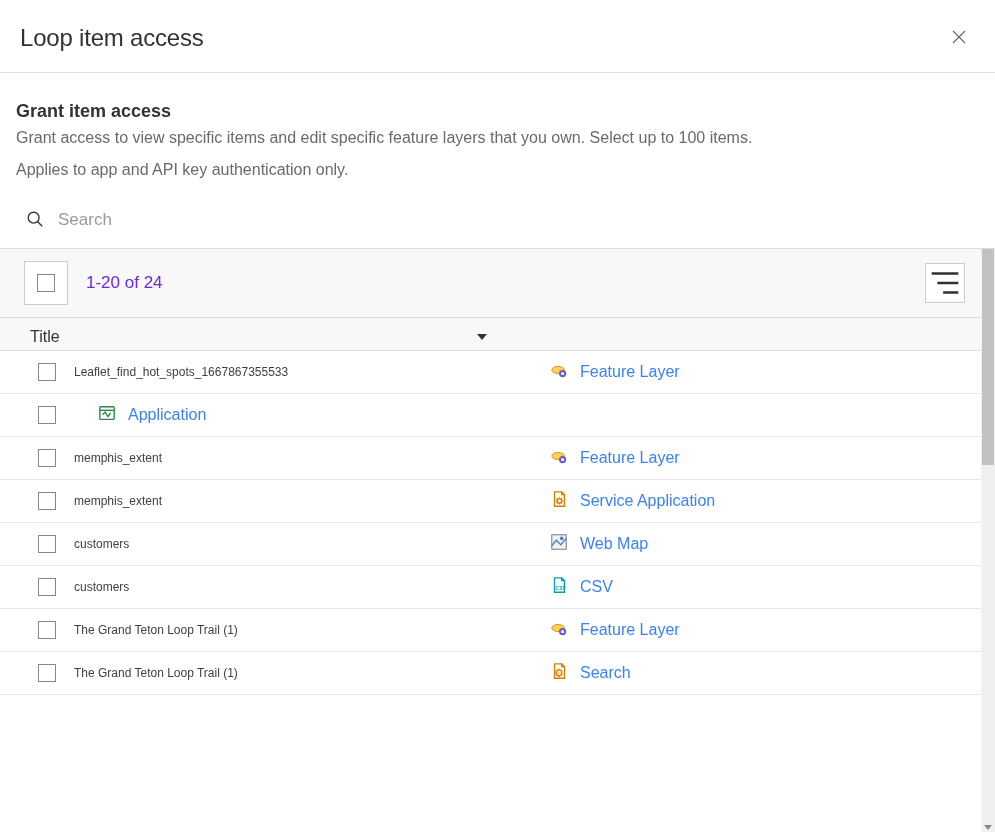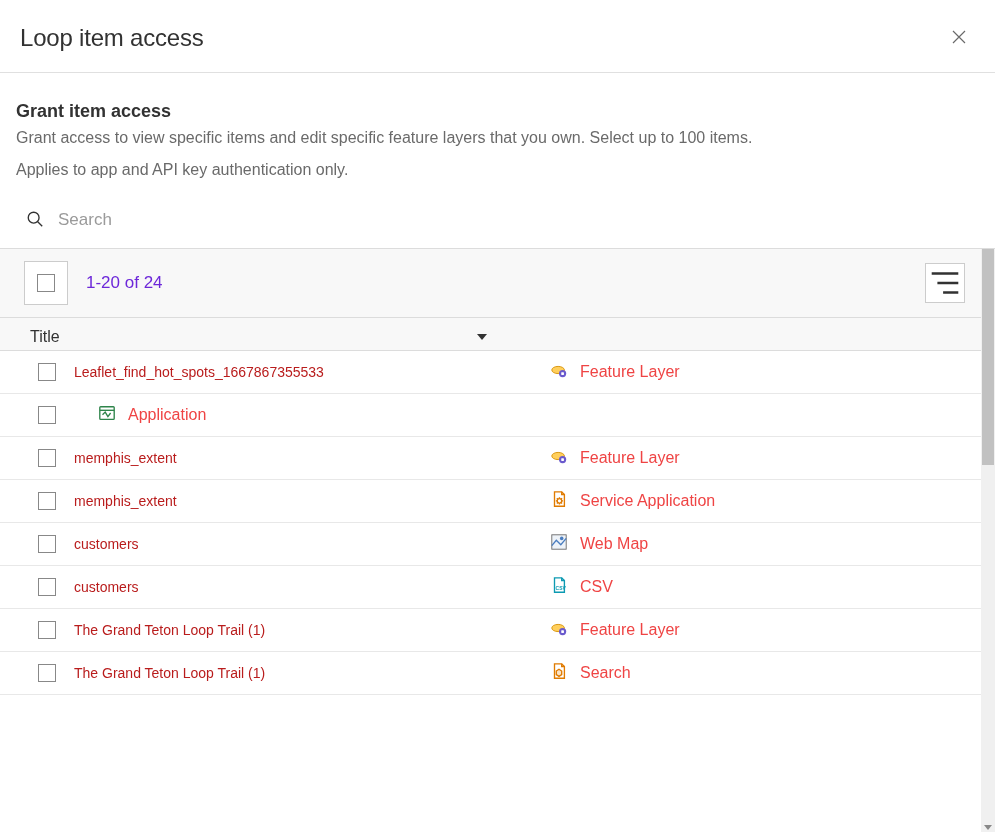--- a/index.html
+++ b/index.html
@@ -29,22 +29,22 @@
 .toolbar-left .chk-wrap { width: 44px; height: 44px; border: 1px solid #ccc; background: #fff; display: flex; align-items: center; justify-content: center; }
 .range { font-size: 17px; color: #6d28d9; }
 .filter-btn { width: 40px; height: 40px; border: 1px solid #ccc; background: #fff; cursor: pointer; display: flex; align-items: center; justify-content: center; }
 
 .thead { display: flex; background: #f8f8f8; border-top: 1px solid #dcdcdc; border-bottom: 1px solid #dcdcdc; padding: 10px 16px 4px 30px; }
 .th-title { flex: 0 0 476px; display: flex; align-items: center; justify-content: space-between; font-size: 16px; color: #323232; cursor: pointer; padding-right: 18px; }
 .th-title .arrow { margin-left: auto; }
 
 .row { display: flex; align-items: center; padding: 10px 16px 10px 38px; border-bottom: 1px solid #e8e8e8; background: #fff; }
 .row .chk { margin-right: 18px; }
-.cell-title { flex: 0 0 452px; font-size: 14px; color: #b91c1c; overflow: hidden; text-overflow: ellipsis; white-space: nowrap; }
-.cell-type { display: flex; align-items: center; gap: 12px; font-size: 16px; color: #ef4444; padding-left: 24px; }
+.cell-title { flex: 0 0 452px; font-size: 12px; color: #404040; overflow: hidden; text-overflow: ellipsis; white-space: nowrap; }
+.cell-type { display: flex; align-items: center; gap: 12px; font-size: 16px; color: #3b82f6; padding-left: 24px; }
 .type-icon { width: 18px; height: 18px; flex-shrink: 0; }
 
 .footer { display: flex; justify-content: flex-end; gap: 10px; padding: 14px 16px; background: #fff; }
 .btn { font-size: 16px; padding: 8px 18px; cursor: pointer; border: 1px solid transparent; }
 .btn-cancel { background: #fff; color: #0079c1; border: 1px solid #0079c1; }
 .btn-save { background: #0079c1; color: #fff; }
 
 .scrollbar-track { width: 14px; background: #f0f0f0; position: relative; }
 .scrollbar-thumb { position: absolute; top: 0; left: 1px; right: 1px; height: 216px; background: #c1c1c1; }
 .scrollbar-arrow { position: absolute; left: 0; right: 0; height: 14px; display:flex; align-items:center; justify-content:center; }

